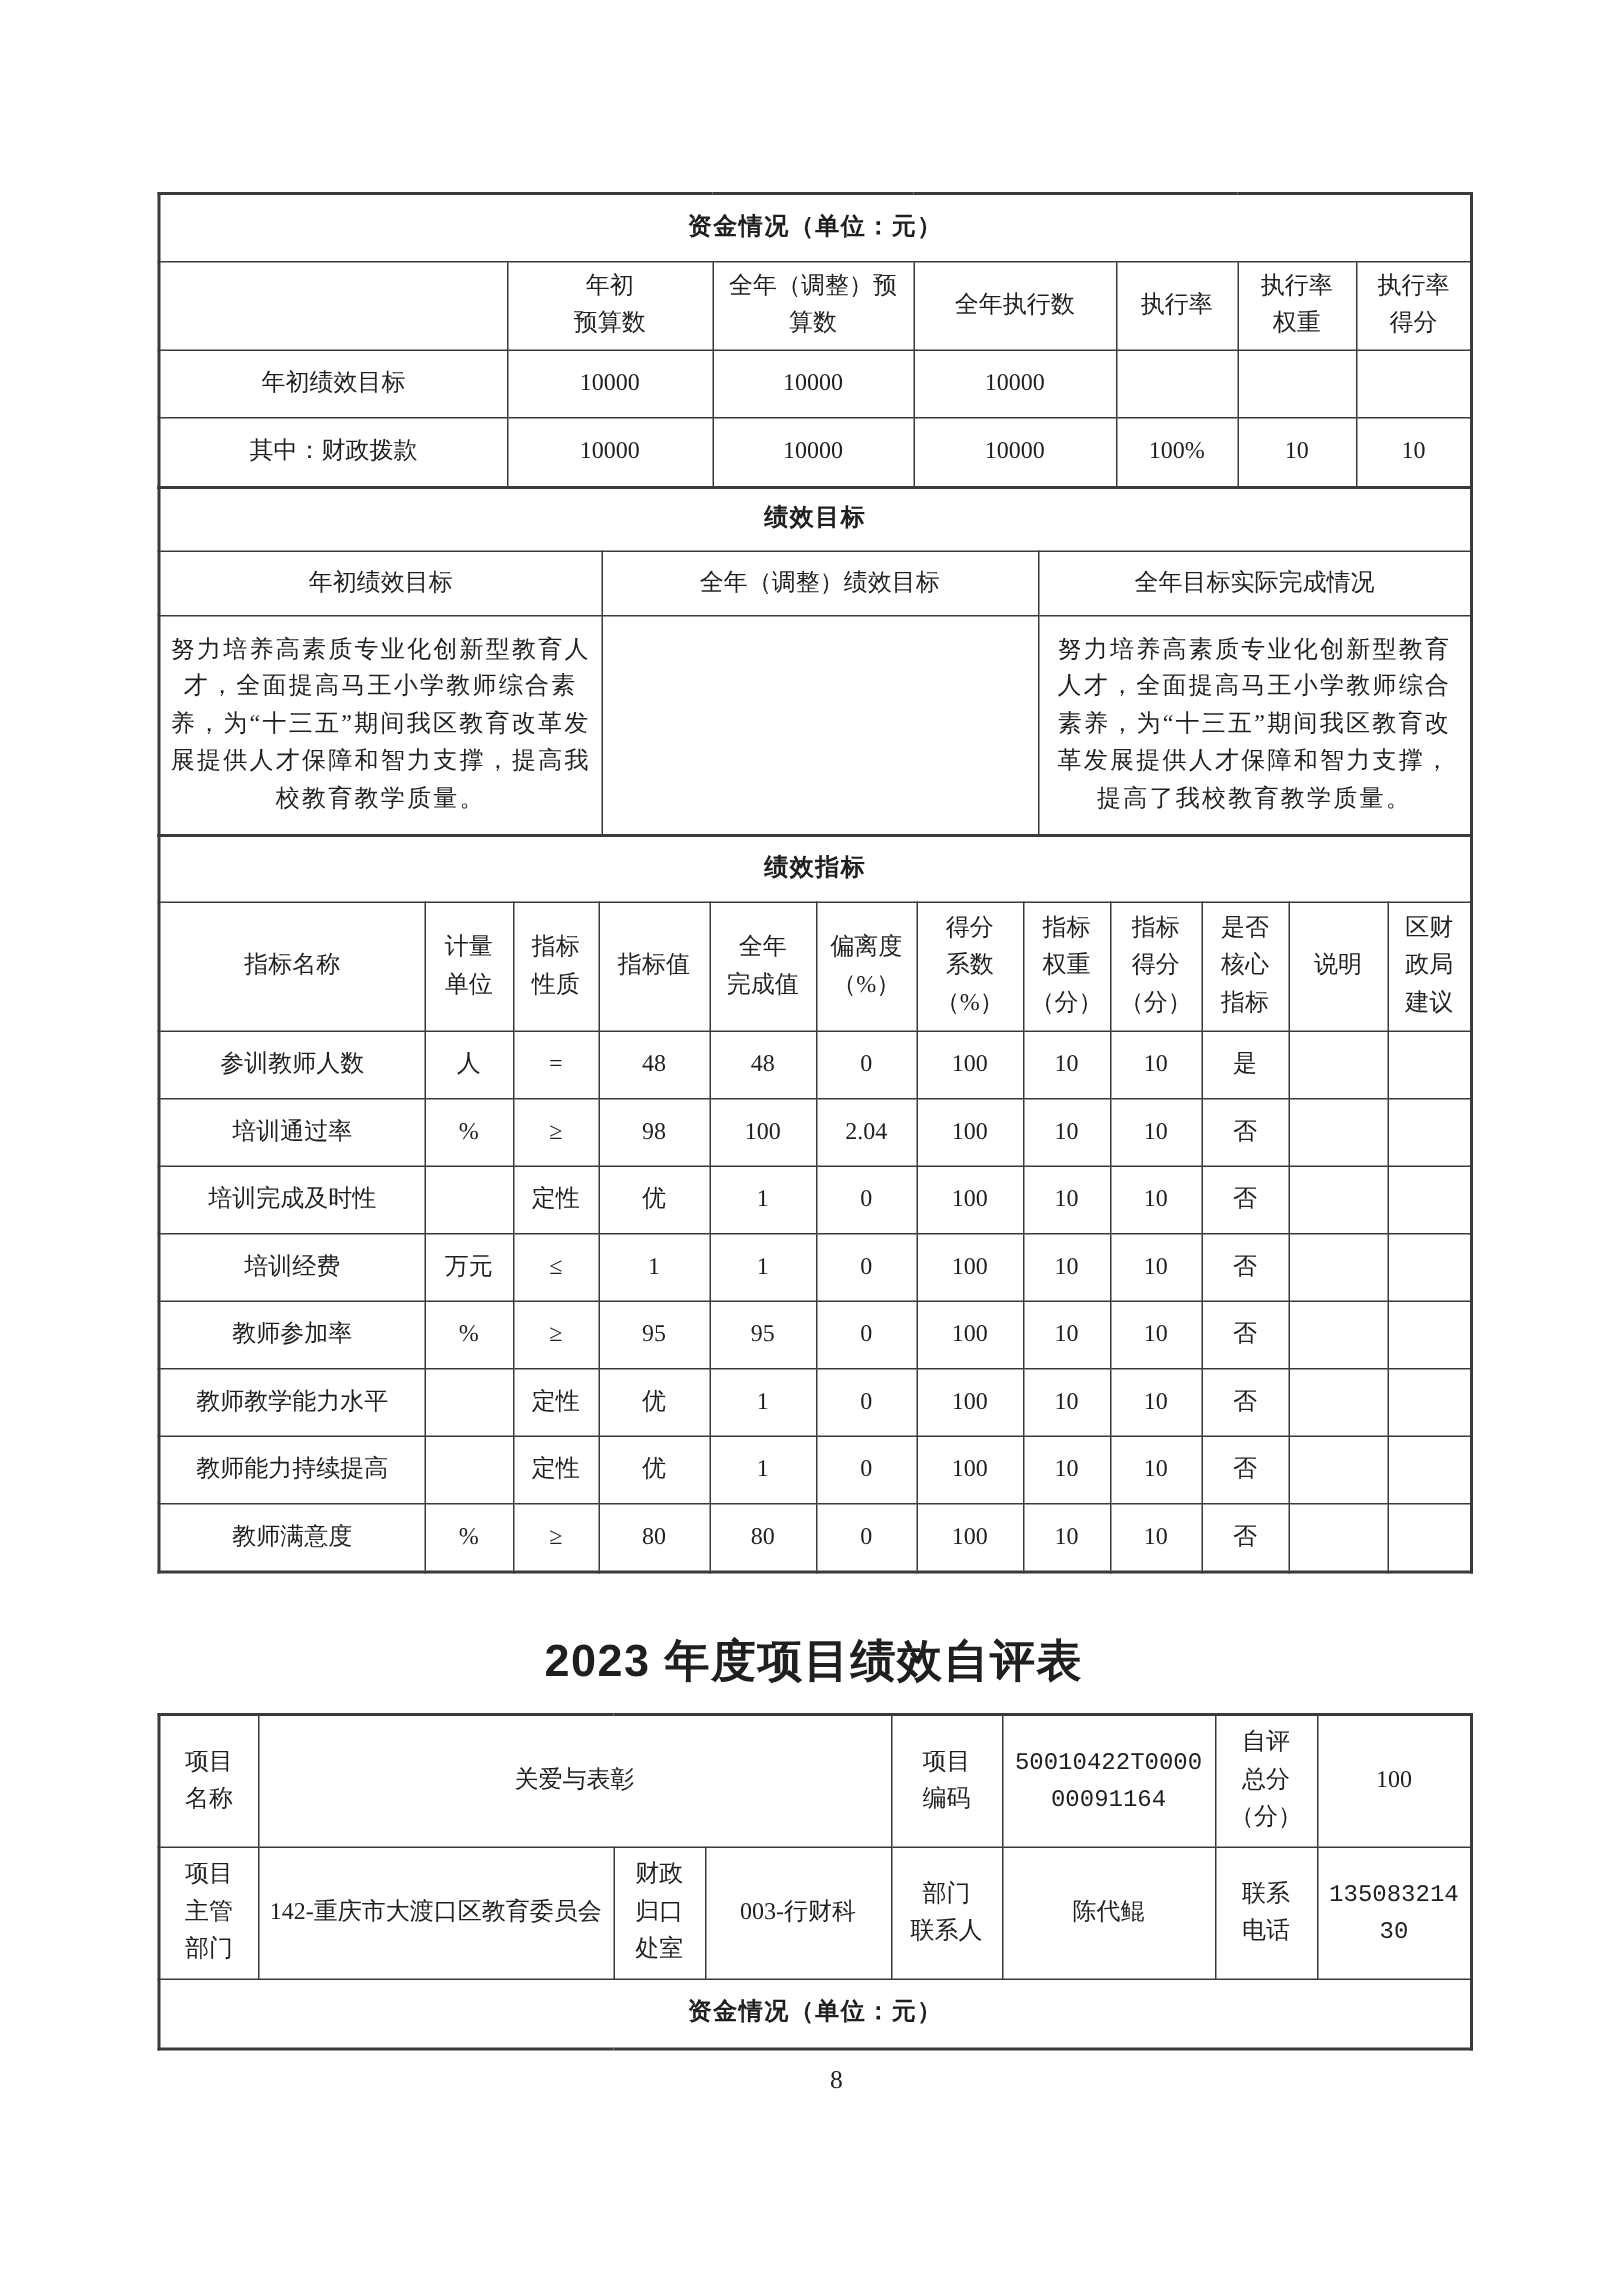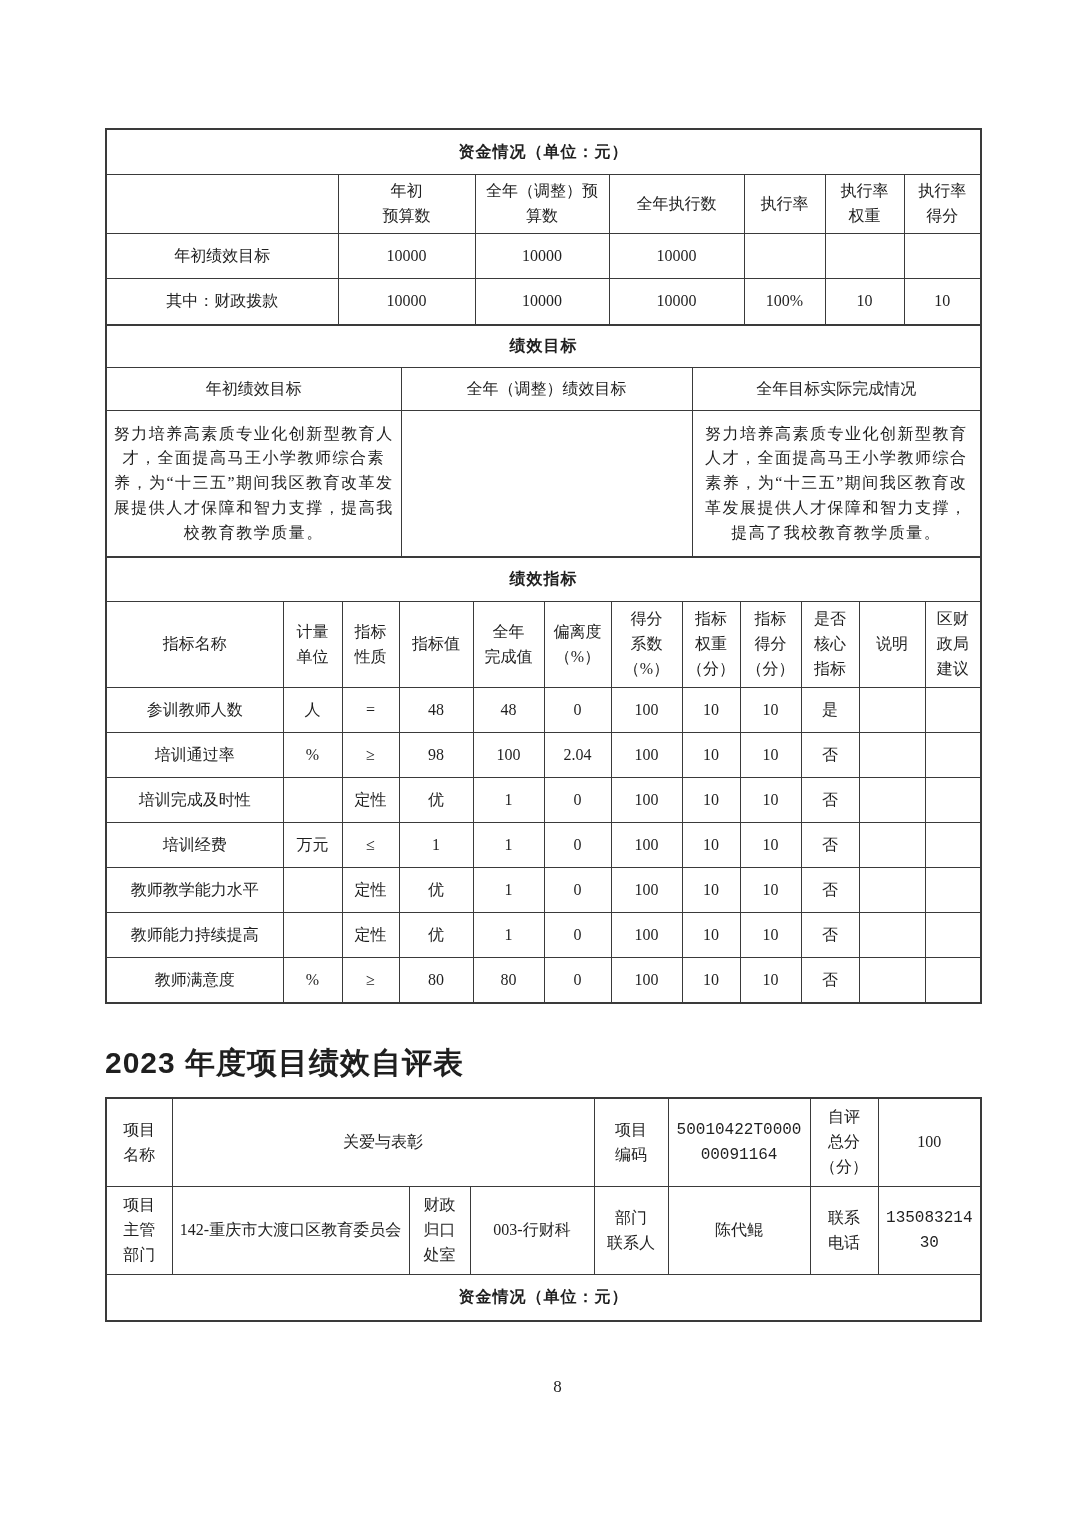--- a/index.html
+++ b/index.html
@@ -54,21 +54,21 @@
   .r40 td{height:40px;}
   .r143 td{height:143px;}
   .r41 td{height:41px;}
   .r83 td{height:83px;}
   .r85 td{height:85px;}
   .rind td{height:42px;}
   .doc-title{
     margin-top:32px;
     height:53px;
     line-height:53px;
-    text-align:left;
+    text-align:center;
     font-size:30px;
     font-weight:bold;
     font-family:"Liberation Sans","DejaVu Sans",sans-serif;
     letter-spacing:1px;
   }
   table.proj{margin-top:8px;}
   .page-number{
     position:absolute;
     top:1377px;left:0;width:100%;
     text-align:center;
@@ -249,20 +249,34 @@
           <td>1</td>
           <td>0</td>
           <td>100</td>
           <td>10</td>
           <td>10</td>
           <td>否</td>
           <td></td>
           <td></td>
         </tr>
         <tr class="rind">
+          <td class="left">教师参加率</td>
+          <td>%</td>
+          <td>≥</td>
+          <td>95</td>
+          <td>95</td>
+          <td>0</td>
+          <td>100</td>
+          <td>10</td>
+          <td>10</td>
+          <td>否</td>
+          <td></td>
+          <td></td>
+        </tr>
+        <tr class="rind">
           <td class="left">教师教学能力水平</td>
           <td></td>
           <td>定性</td>
           <td>优</td>
           <td>1</td>
           <td>0</td>
           <td>100</td>
           <td>10</td>
           <td>10</td>
           <td>否</td>

